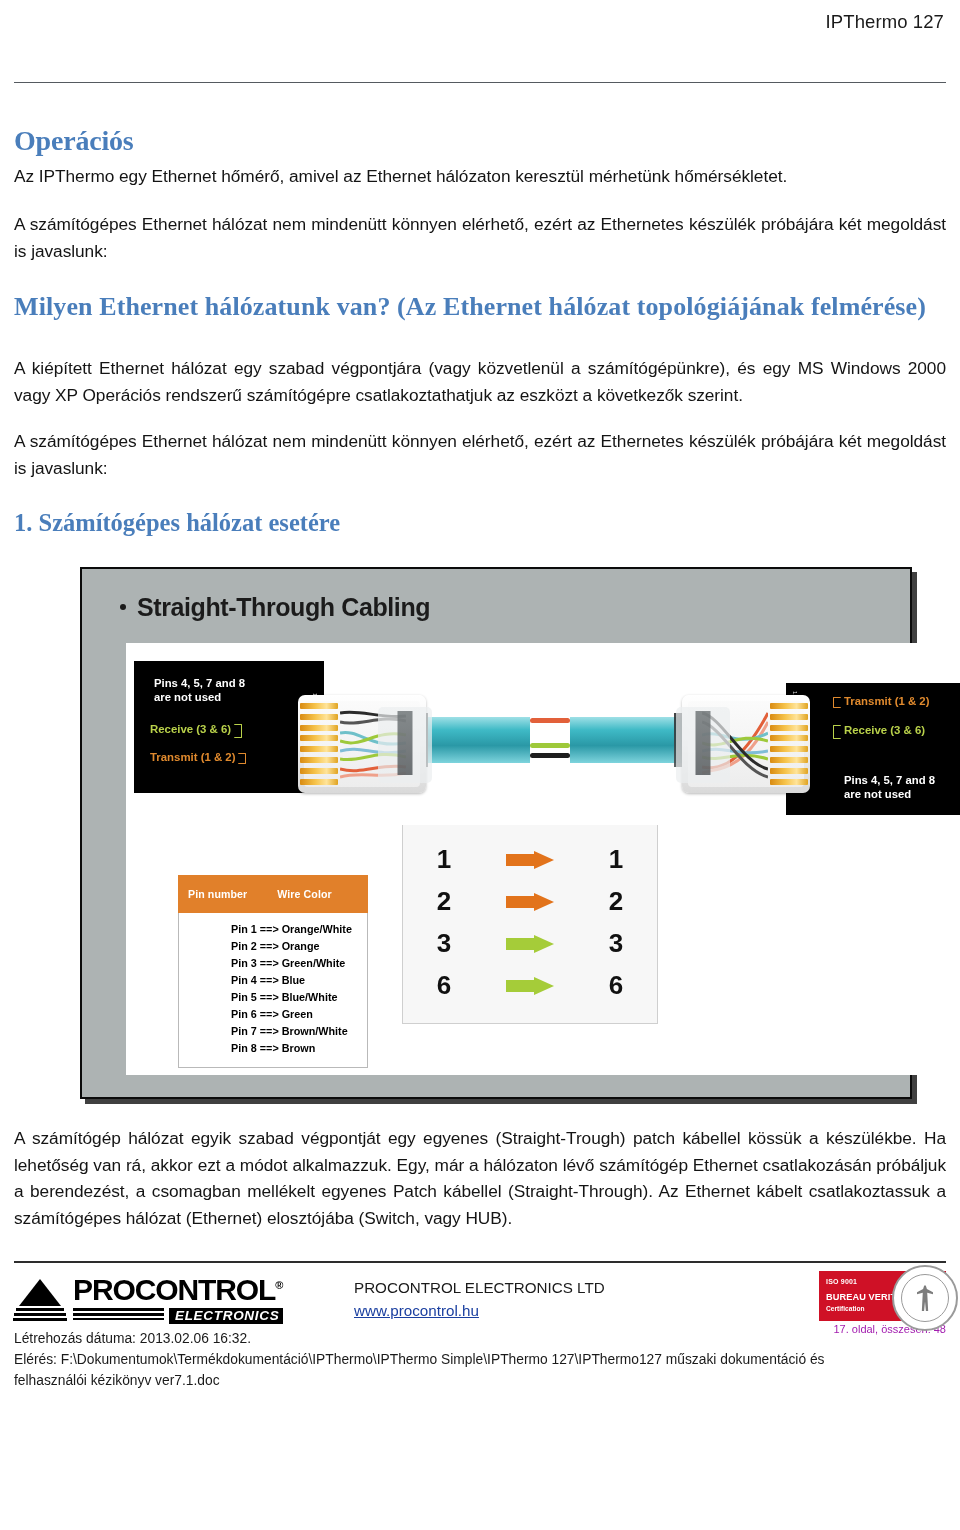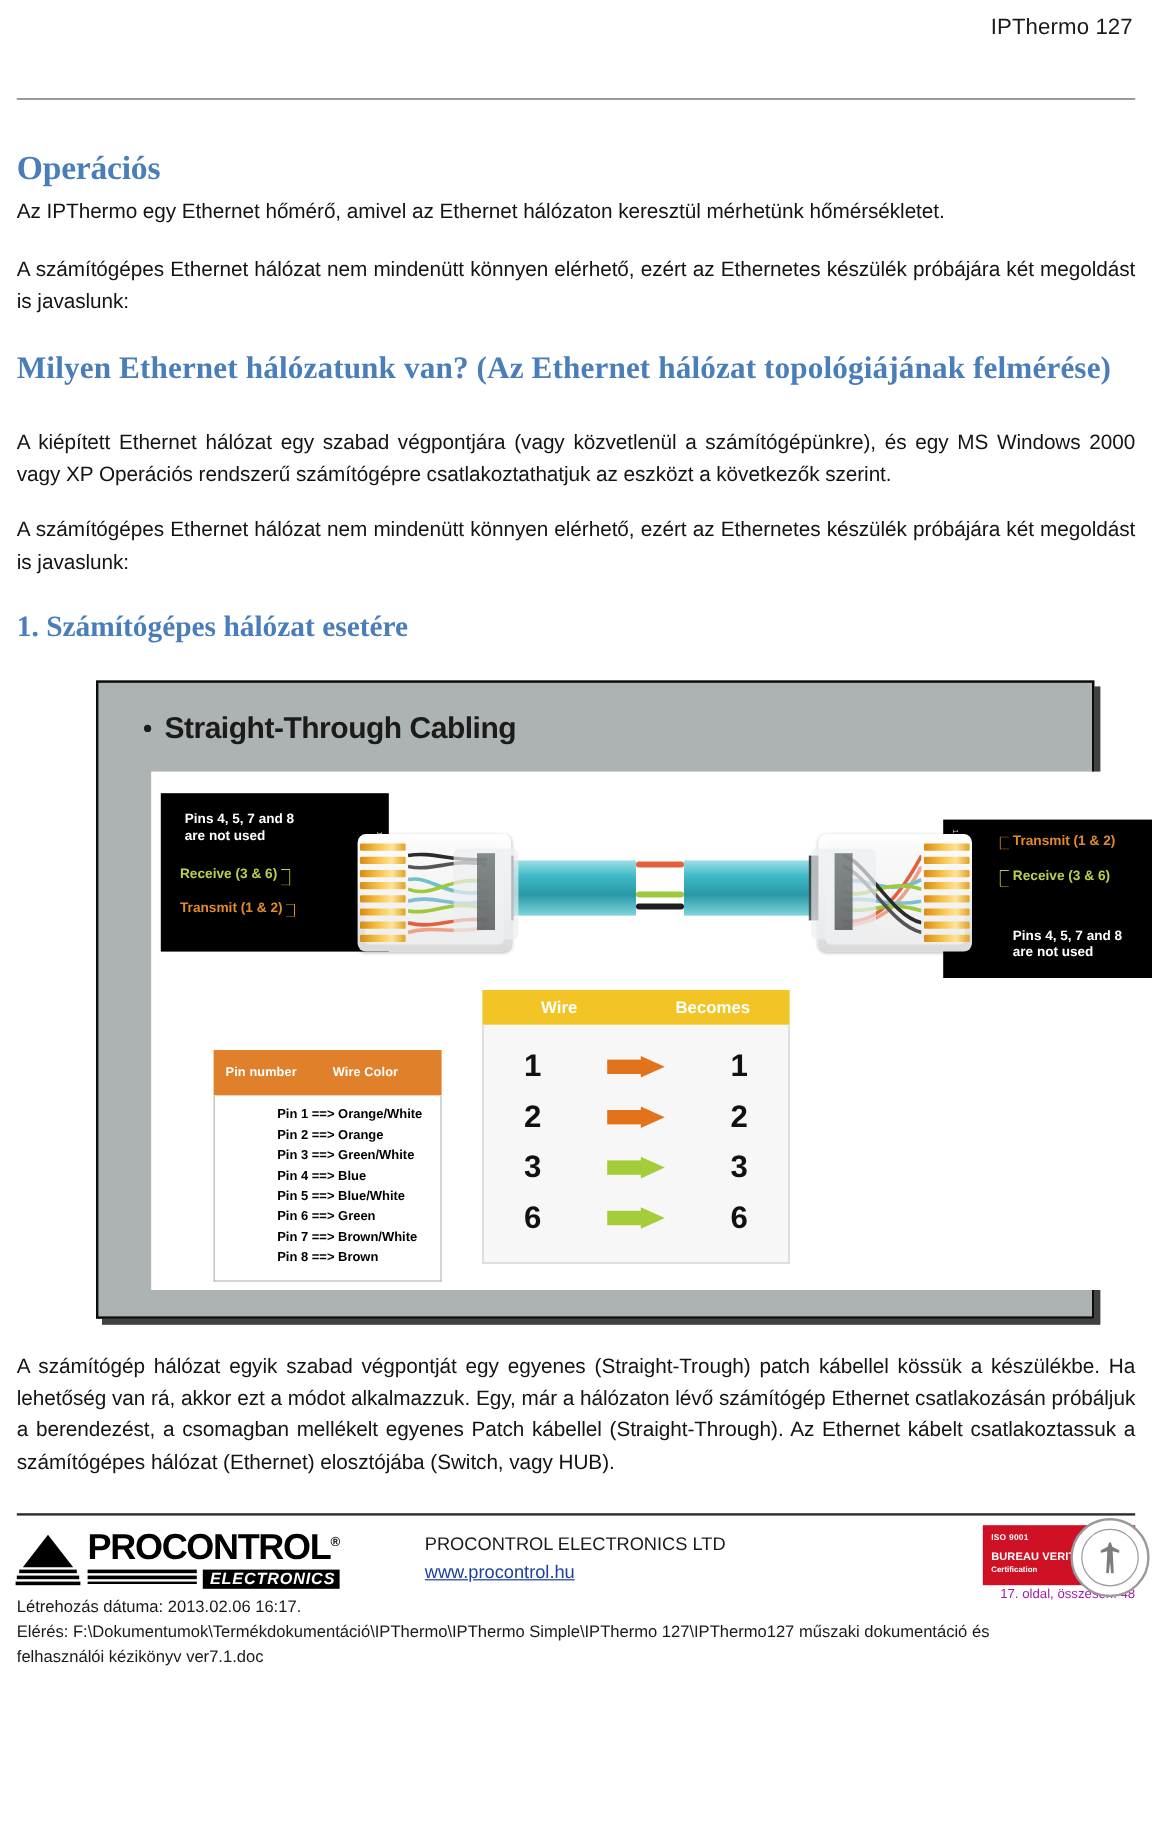--- a/index.html
+++ b/index.html
@@ -670,24 +670,20 @@
             <div class="pin-row">Pin 3 ==&gt; Green/White</div>
             <div class="pin-row">Pin 4 ==&gt; Blue</div>
             <div class="pin-row">Pin 5 ==&gt; Blue/White</div>
             <div class="pin-row">Pin 6 ==&gt; Green</div>
             <div class="pin-row">Pin 7 ==&gt; Brown/White</div>
             <div class="pin-row">Pin 8 ==&gt; Brown</div>
           </div>
         </div>
 
         <div class="map-card">
-          <div class="map-sub">
-            <span>Wire</span>
-            <span>Becomes</span>
-          </div>
           <div class="map-body">
             <div class="map-row">
               <span class="map-num">1</span>
               <span class="map-arrow-cell">
                 <span class="arrow a-orange">
                     <span class="shaft"></span>
                     <span class="head"></span>
                   </span>
               </span>
               <span class="map-num">1</span>
@@ -777,20 +773,20 @@
           <div class="bv-seal">
             <span class="bv-seal-fig"></span>
           </div>
         </div>
         <div class="page-counter">17. oldal, összesen: 48</div>
       </div>
 
     </div>
 
     <div class="footer-meta">
-      <div>Létrehozás dátuma: 2013.02.06 16:17.</div>
+      <div>Létrehozás dátuma: 2013.02.06 16:32.</div>
       <div>Elérés: F:\Dokumentumok\Termékdokumentáció\IPThermo\IPThermo Simple\IPThermo 127\IPThermo127 műszaki dokumentáció és</div>
       <div>felhasználói kézikönyv ver7.1.doc</div>
     </div>
 
   </div>
 
 </div>
 
 </body></html>

